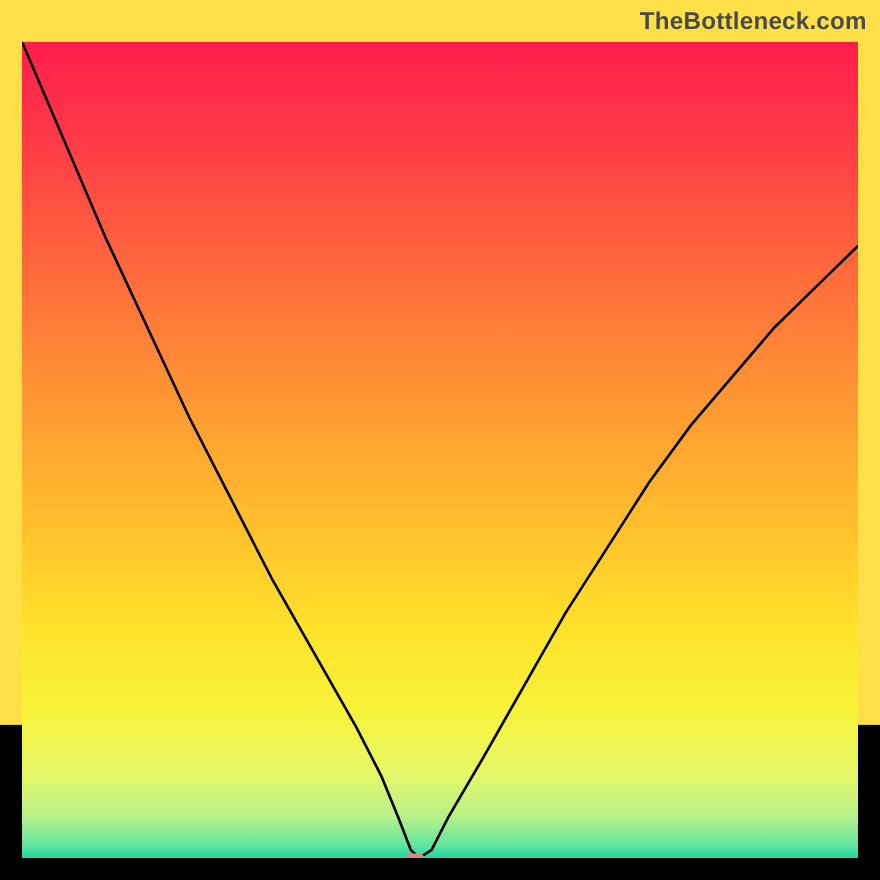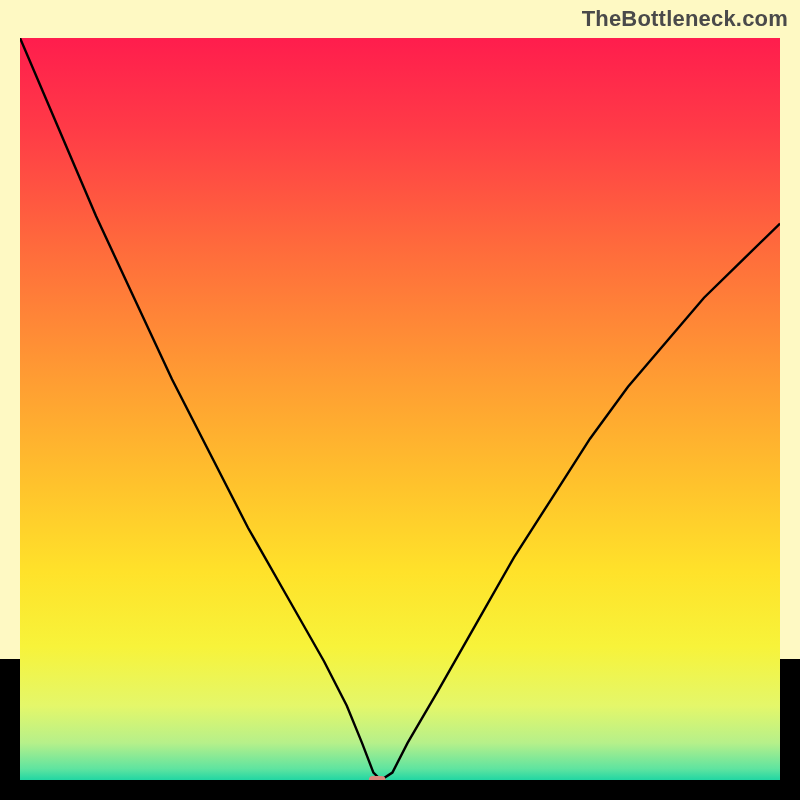--- a/index.html
+++ b/index.html
@@ -8,21 +8,21 @@
     width: 800px;
     height: 800px;
     background: #000;
     font-family: Arial, Helvetica, sans-serif;
     overflow: hidden;
   }
   .frame {
     position: relative;
     width: 800px;
     height: 659px;
-    background: #fef9c3;
+    background: #fde047;
   }
   .watermark {
     position: absolute;
     top: 6px;
     right: 12px;
     color: #4a4a4a;
     font-size: 22px;
     font-weight: 600;
     letter-spacing: 0.2px;
     z-index: 20;

